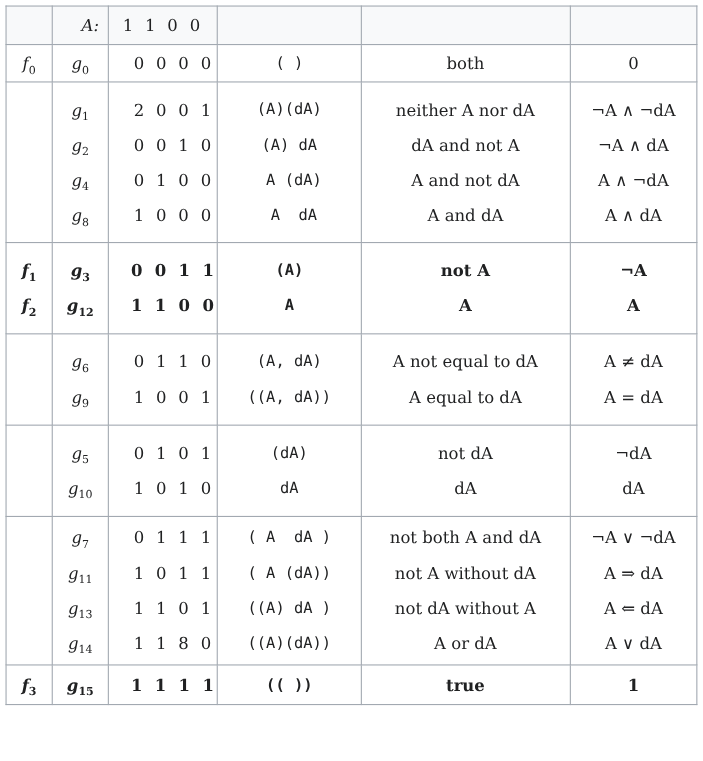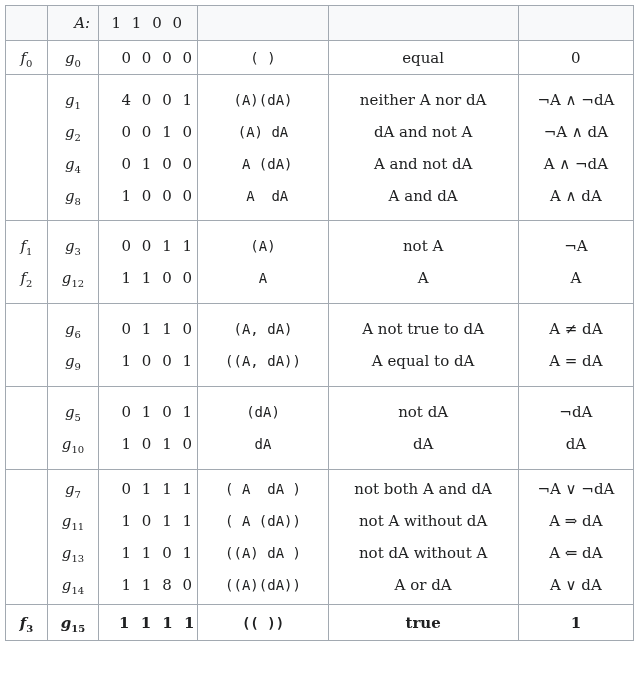--- a/index.html
+++ b/index.html
@@ -55,21 +55,21 @@
             <span class="bits">0 0 0 0</span>
           </div>
         </td>
         <td>
           <div class="stack">
             <span class="mono">( )</span>
           </div>
         </td>
         <td>
           <div class="stack">
-            <span class="">equal</span>
+            <span class="">both</span>
           </div>
         </td>
         <td>
           <div class="stack">
             <span class="">0</span>
           </div>
         </td>
       </tr>
       <tr style="height: 146px;">
         <td>
@@ -78,21 +78,21 @@
         <td>
           <div class="stack">
             <span class="it">g<sub>1</sub></span>
             <span class="it">g<sub>2</sub></span>
             <span class="it">g<sub>4</sub></span>
             <span class="it">g<sub>8</sub></span>
           </div>
         </td>
         <td>
           <div class="stack">
-            <span class="bits">4 0 0 1</span>
+            <span class="bits">2 0 0 1</span>
             <span class="bits">0 0 1 0</span>
             <span class="bits">0 1 0 0</span>
             <span class="bits">1 0 0 0</span>
           </div>
         </td>
         <td>
           <div class="stack">
             <span class="mono">(A)(dA)</span>
             <span class="mono">(A) dA</span>
             <span class="mono"> A (dA)</span>
@@ -109,21 +109,21 @@
         </td>
         <td>
           <div class="stack">
             <span class="">¬A ∧ ¬dA</span>
             <span class="">¬A ∧ dA</span>
             <span class="">A ∧ ¬dA</span>
             <span class="">A ∧ dA</span>
           </div>
         </td>
       </tr>
-      <tr style="height: 83px;">
+      <tr style="height: 83px; font-weight: bold;">
         <td>
           <div class="stack">
             <span class="it">f<sub>1</sub></span>
             <span class="it">f<sub>2</sub></span>
           </div>
         </td>
         <td>
           <div class="stack">
             <span class="it">g<sub>3</sub></span>
             <span class="it">g<sub>12</sub></span>
@@ -171,21 +171,21 @@
           </div>
         </td>
         <td>
           <div class="stack">
             <span class="mono">(A, dA)</span>
             <span class="mono">((A, dA))</span>
           </div>
         </td>
         <td>
           <div class="stack">
-            <span class="">A not true to dA</span>
+            <span class="">A not equal to dA</span>
             <span class="">A equal to dA</span>
           </div>
         </td>
         <td>
           <div class="stack">
             <span class="">A ≠ dA</span>
             <span class="">A = dA</span>
           </div>
         </td>
       </tr>

